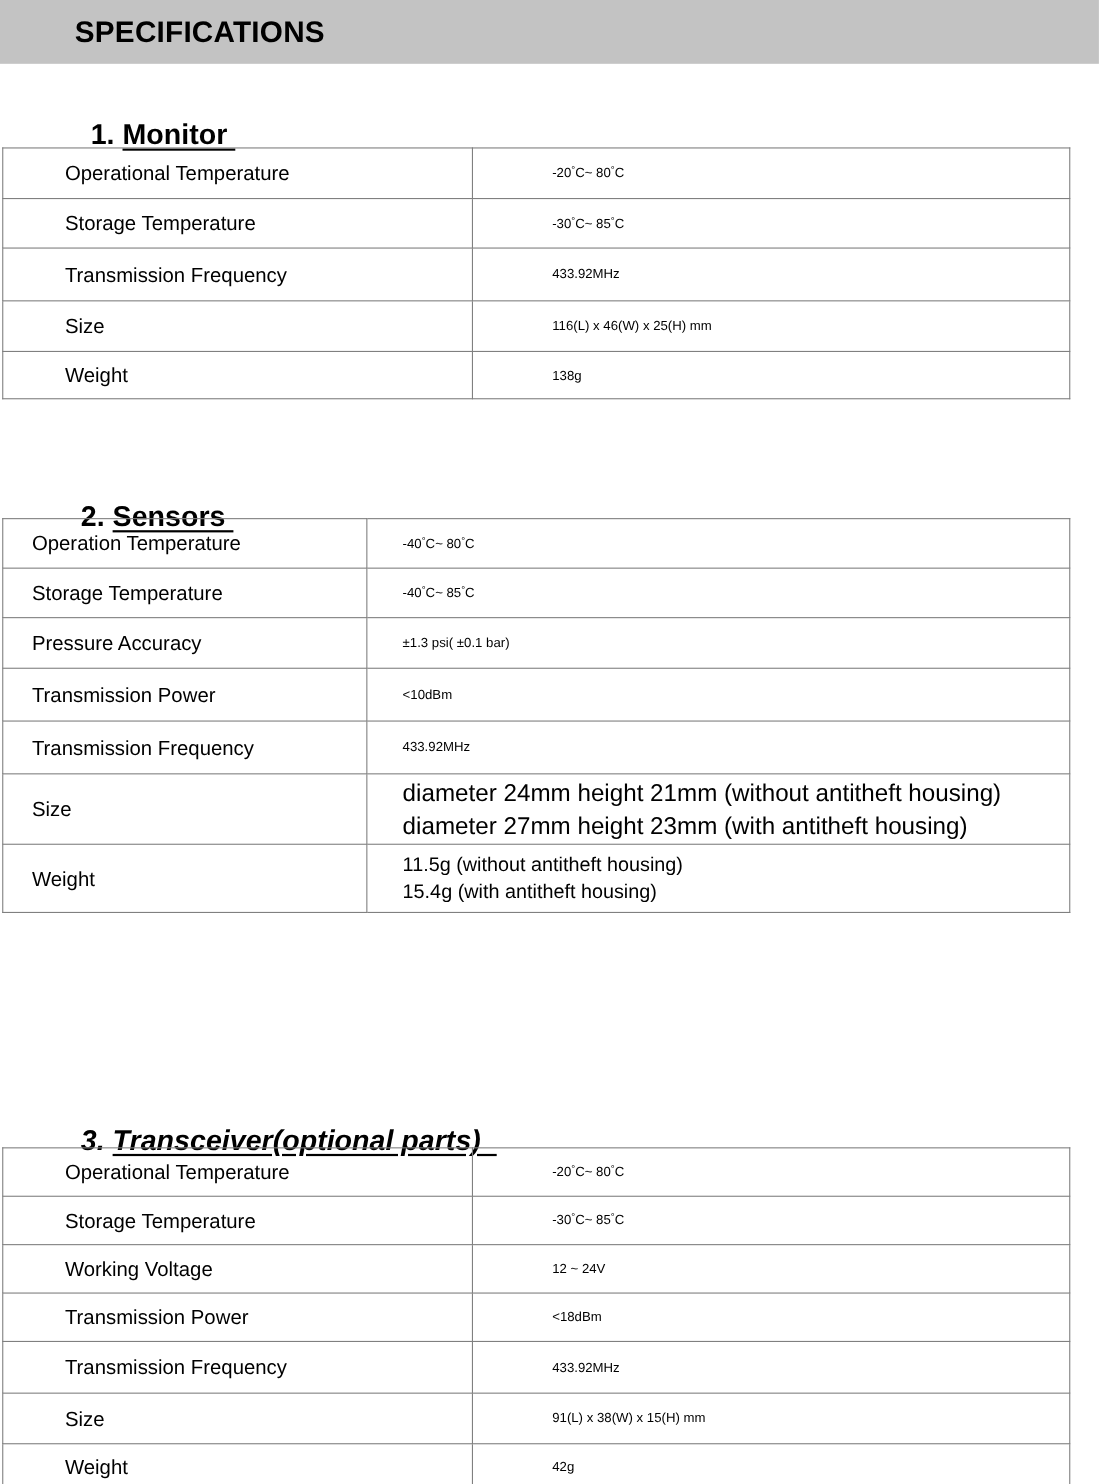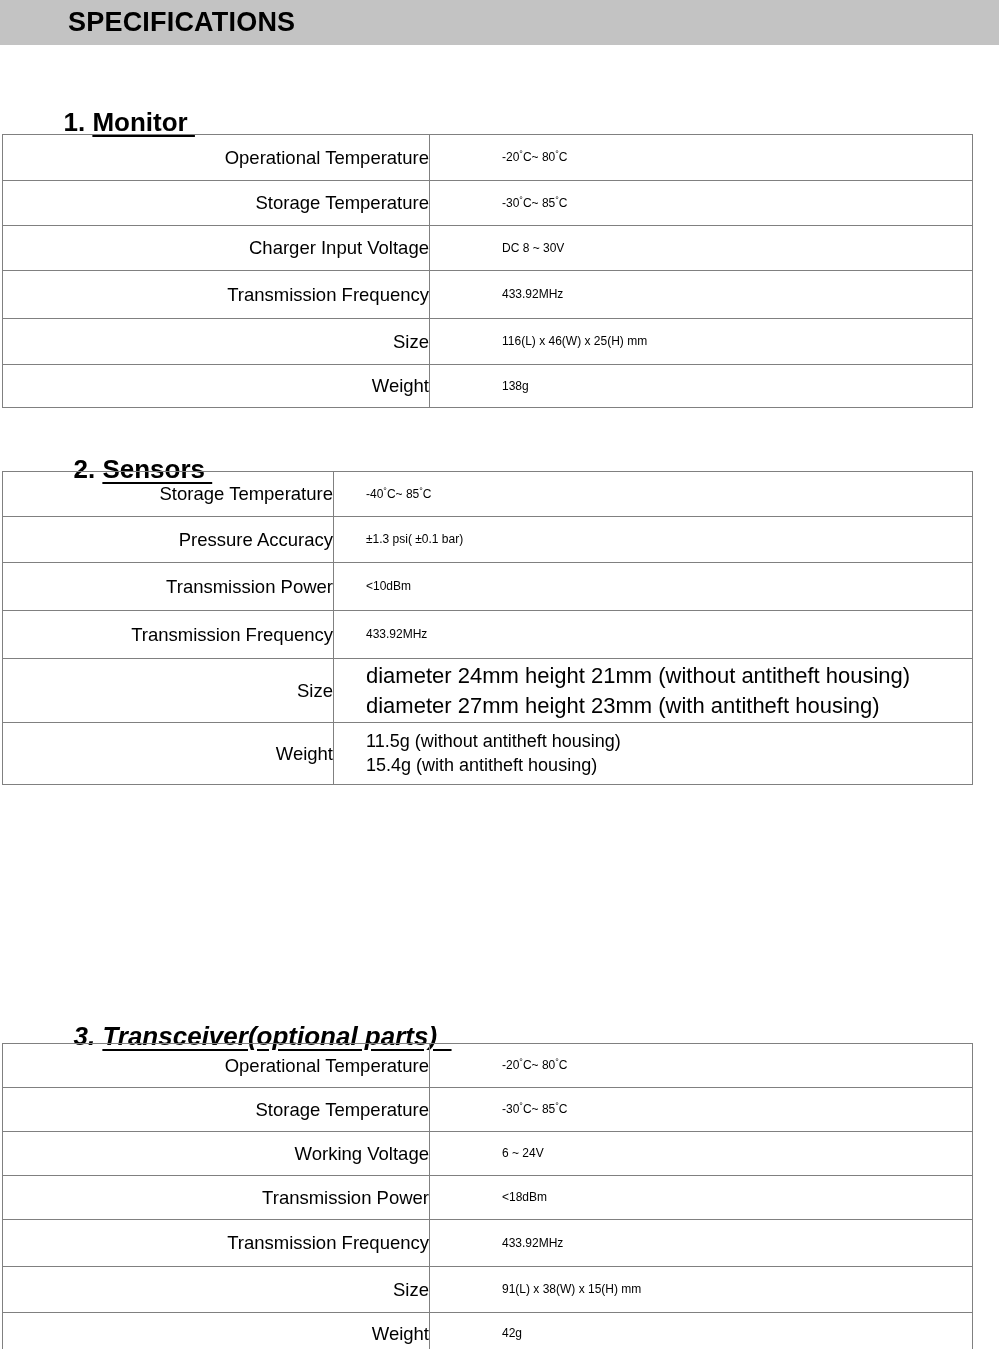--- a/index.html
+++ b/index.html
@@ -12,21 +12,21 @@
     height: 1349px;
     font-family: "Liberation Sans", sans-serif;
     color: #000000;
     overflow: hidden;
     position: relative;
   }
 
   
   .spec-banner {
     background: #c3c3c3;
-    height: 45px;
+    height: 58px;
     width: 999px;
     display: flex;
     align-items: center;
     box-sizing: border-box;
     padding-left: 68px;
   }
   .spec-banner-title {
     font-size: 27px;
     font-weight: bold;
     letter-spacing: 0.2px;
@@ -43,40 +43,39 @@
     line-height: 1;
   }
   .section-heading .num {
     text-decoration: none;
   }
   .section-heading .ul {
     text-decoration: underline;
     text-underline-offset: 4px;
   }
 
-  .h-monitor { position: absolute; left: 49px; top: 83px; }
+  .h-monitor { position: absolute; left: 68px; top: 83px; }
   .h-sensors { position: absolute; left: 59px; top: 430px; }
   .h-transceiver { position: absolute; left: 59px; top: 997px; font-style: italic; }
 
   
   table.spec {
     border-collapse: collapse;
     position: absolute;
     table-layout: fixed;
   }
   table.spec td {
     border: 1px solid #808080;
     vertical-align: middle;
     font-size: 18px;
     line-height: 1.18;
     padding: 0;
   }
   table.spec td.k {
     font-size: 18.5px;
-    text-align: right;
   }
   table.spec td.v {
     font-size: 12px;
   }
 
   
   .t-indent td.k { padding-left: 56px; }
   .t-indent td.v { padding-left: 72px; }
 
   
@@ -124,24 +123,20 @@
   <tbody>
     <tr>
       <td class="k" style="height:45px">Operational Temperature</td>
       <td class="v">-20<span class="deg">°</span>C~  80<span class="deg">°</span>C</td>
     </tr>
     <tr>
       <td class="k" style="height:44px">Storage Temperature</td>
       <td class="v">-30<span class="deg">°</span>C~  85<span class="deg">°</span>C</td>
     </tr>
     <tr>
-      <td class="k" style="height:44px">Charger Input Voltage</td>
-      <td class="v">DC 8 ~ 30V</td>
-    </tr>
-    <tr>
       <td class="k" style="height:47px">Transmission Frequency</td>
       <td class="v">433.92MHz</td>
     </tr>
     <tr>
       <td class="k" style="height:45px">Size</td>
       <td class="v">116(L) x 46(W) x 25(H) mm</td>
     </tr>
     <tr>
       <td class="k" style="height:42px">Weight</td>
       <td class="v">138g</td>
@@ -153,20 +148,24 @@
   <span class="num">2. </span><span class="ul">Sensors </span>
 </div>
 
 <table class="spec t-flush" id="table-sensors">
   <colgroup>
       <col style="width:331px">
       <col style="width:639px">
     </colgroup>
   <tbody>
     <tr>
+      <td class="k" style="height:44px">Operation Temperature</td>
+      <td class="v">-40<span class="deg">°</span>C~  80<span class="deg">°</span>C</td>
+    </tr>
+    <tr>
       <td class="k" style="height:44px">Storage Temperature</td>
       <td class="v">-40<span class="deg">°</span>C~  85<span class="deg">°</span>C</td>
     </tr>
     <tr>
       <td class="k" style="height:45px">Pressure Accuracy</td>
       <td class="v">±1.3 psi( ±0.1 bar)</td>
     </tr>
     <tr>
       <td class="k" style="height:47px">Transmission Power</td>
       <td class="v">&lt;10dBm</td>
@@ -201,21 +200,21 @@
     <tr>
       <td class="k" style="height:43px">Operational Temperature</td>
       <td class="v">-20<span class="deg">°</span>C~  80<span class="deg">°</span>C</td>
     </tr>
     <tr>
       <td class="k" style="height:43px">Storage Temperature</td>
       <td class="v">-30<span class="deg">°</span>C~  85<span class="deg">°</span>C</td>
     </tr>
     <tr>
       <td class="k" style="height:43px">Working Voltage</td>
-      <td class="v">6 ~ 24V</td>
+      <td class="v">12 ~ 24V</td>
     </tr>
     <tr>
       <td class="k" style="height:43px">Transmission Power</td>
       <td class="v">&lt;18dBm</td>
     </tr>
     <tr>
       <td class="k" style="height:46px">Transmission Frequency</td>
       <td class="v">433.92MHz</td>
     </tr>
     <tr>

